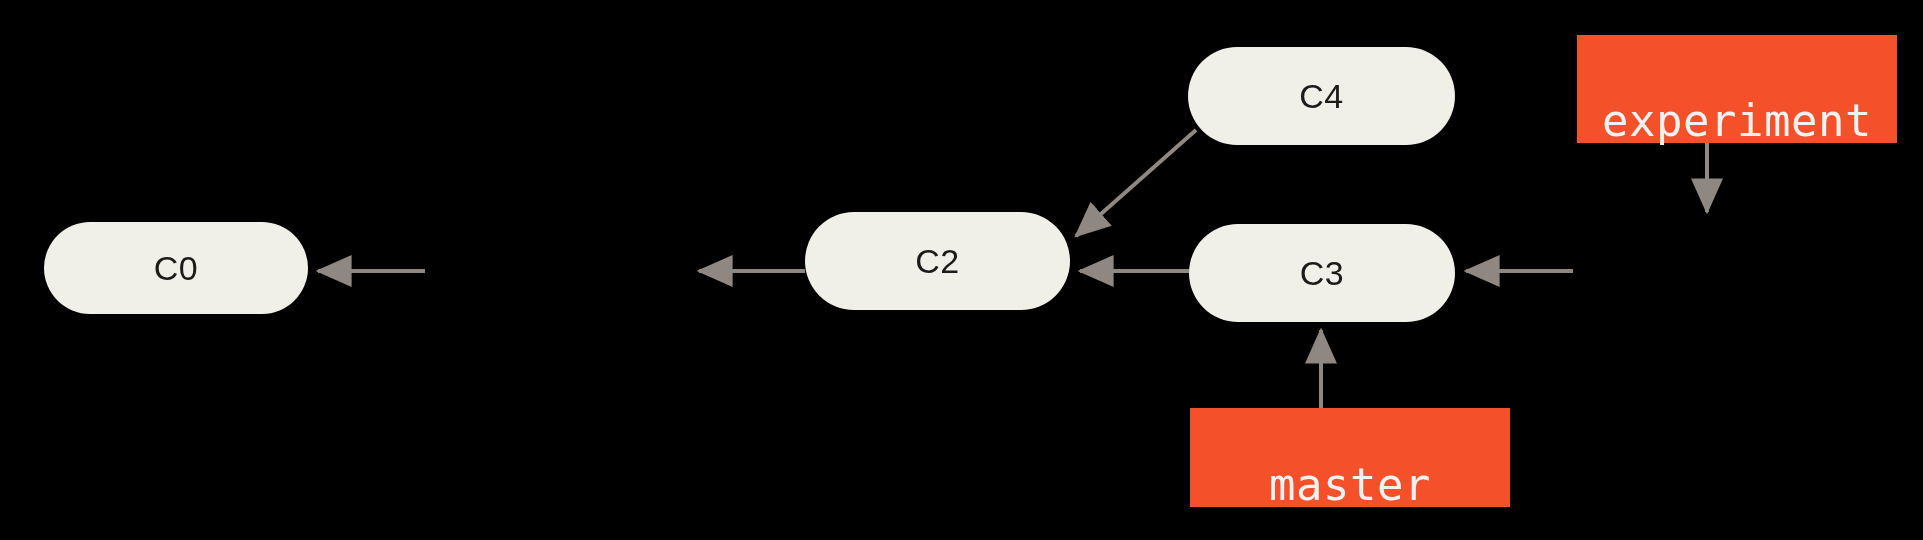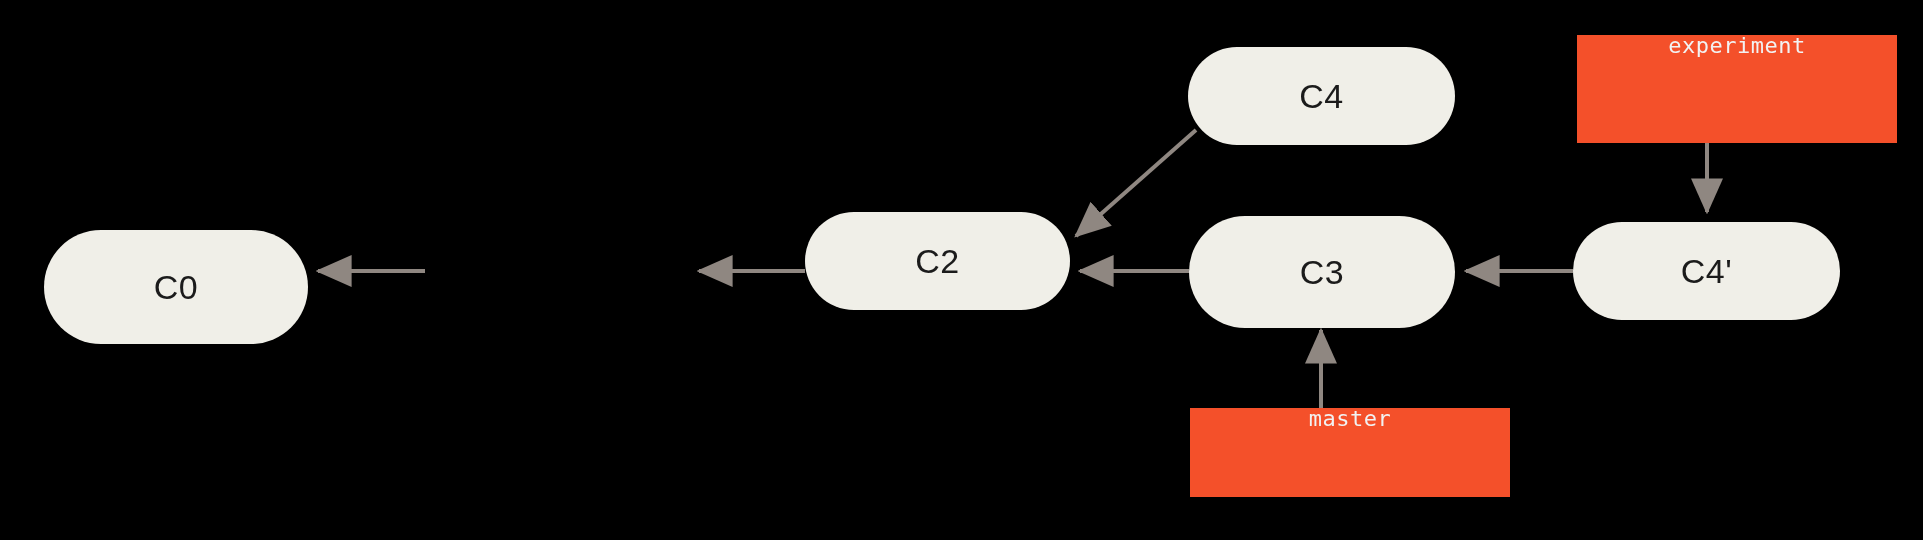--- a/index.html
+++ b/index.html
@@ -38,25 +38,25 @@
     font-family: Liberation Sans, sans-serif;
     font-size: 34px;
     letter-spacing: 0.5px;
     line-height: 1;
   }
   .branch-label {
     position: absolute;
     box-sizing: border-box;
     background: #f4502a;
     display: flex;
-    align-items: flex-start;
+    align-items: flex-end;
     justify-content: center;
     color: #f2f2f2;
     font-family: "DejaVu Sans Mono", "Liberation Mono", monospace;
-    font-size: 22px;
+    font-size: 44px;
     letter-spacing: 0.5px;
     line-height: 1;
   }
 </style>
 </head>
 <body>
 
 <div id="diagram-root">
 
   <svg id="edge-layer" width="1923" height="540" viewBox="0 0 1923 540" xmlns="http://www.w3.org/2000/svg">
@@ -88,42 +88,39 @@
 
     <g>
       <line x1="1321" y1="408" x2="1321" y2="330" stroke="#8f8781" stroke-width="4" marker-end="url(#arrowhead)"></line>
     </g>
 
     <g>
       <line x1="1707" y1="143" x2="1707" y2="212" stroke="#8f8781" stroke-width="4" marker-end="url(#arrowhead)"></line>
     </g>
   </svg>
 
-  <div class="commit-node" style="left:44px;  top:230px; width:264px; height:114px;">
+  <div class="commit-node" style="left:44px;  top:222px; width:264px; height:92px;">
     <span>C0</span>
   </div>
 
 
   <div class="commit-node" style="left:805px; top:212px; width:265px; height:98px;">
     <span>C2</span>
   </div>
 
-  <div class="commit-node" style="left:1189px; top:216px; width:266px; height:112px;align-items:center;">
+  <div class="commit-node" style="left:1189px; top:224px; width:266px; height:98px;align-items:center;">
     <span>C3</span>
   </div>
 
   <div class="commit-node" style="left:1188px; top:47px; width:267px; height:98px;">
     <span>C4</span>
   </div>
 
-  <div class="commit-node" style="left:1573px; top:222px; width:267px; height:98px;">
-    <span>C4'</span>
-  </div>
 
   <div class="branch-label" style="left:1577px; top:35px; width:320px; height:108px;">
     <span>experiment</span>
   </div>
 
-  <div class="branch-label" style="left:1190px; top:408px; width:320px; height:89px;">
+  <div class="branch-label" style="left:1190px; top:408px; width:320px; height:99px;">
     <span>master</span>
   </div>
 
 </div>
 
 </body></html>

